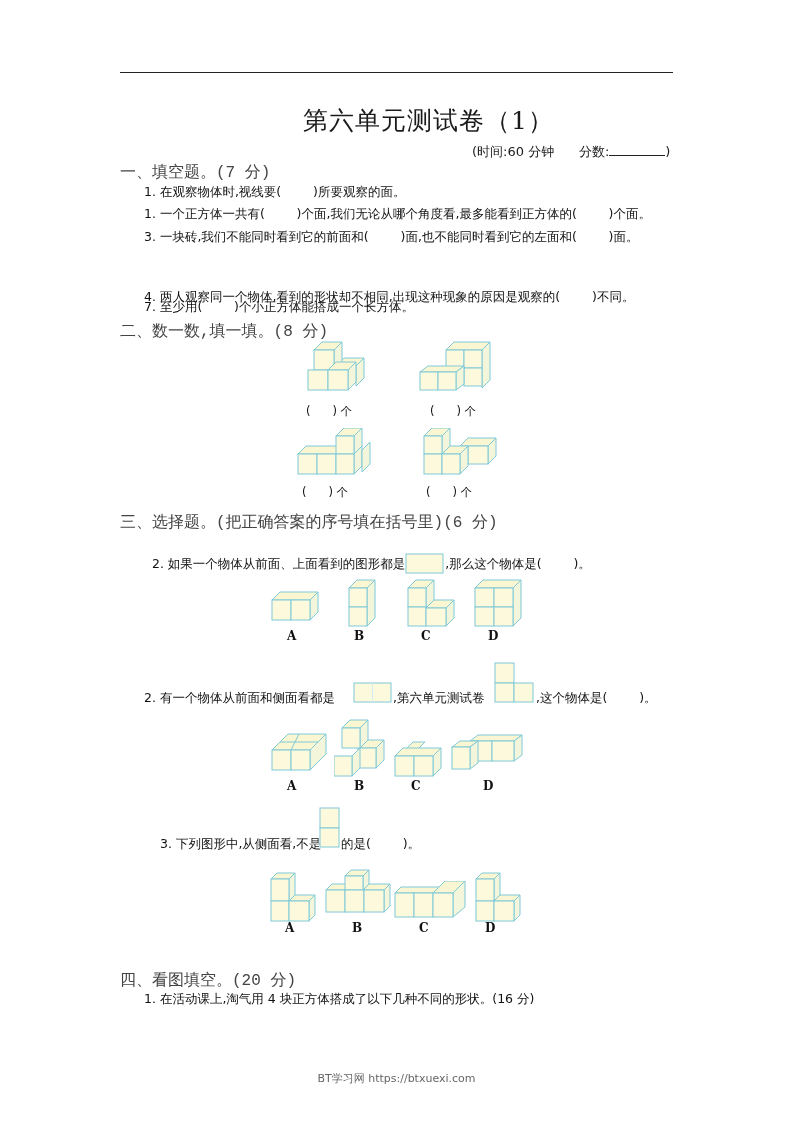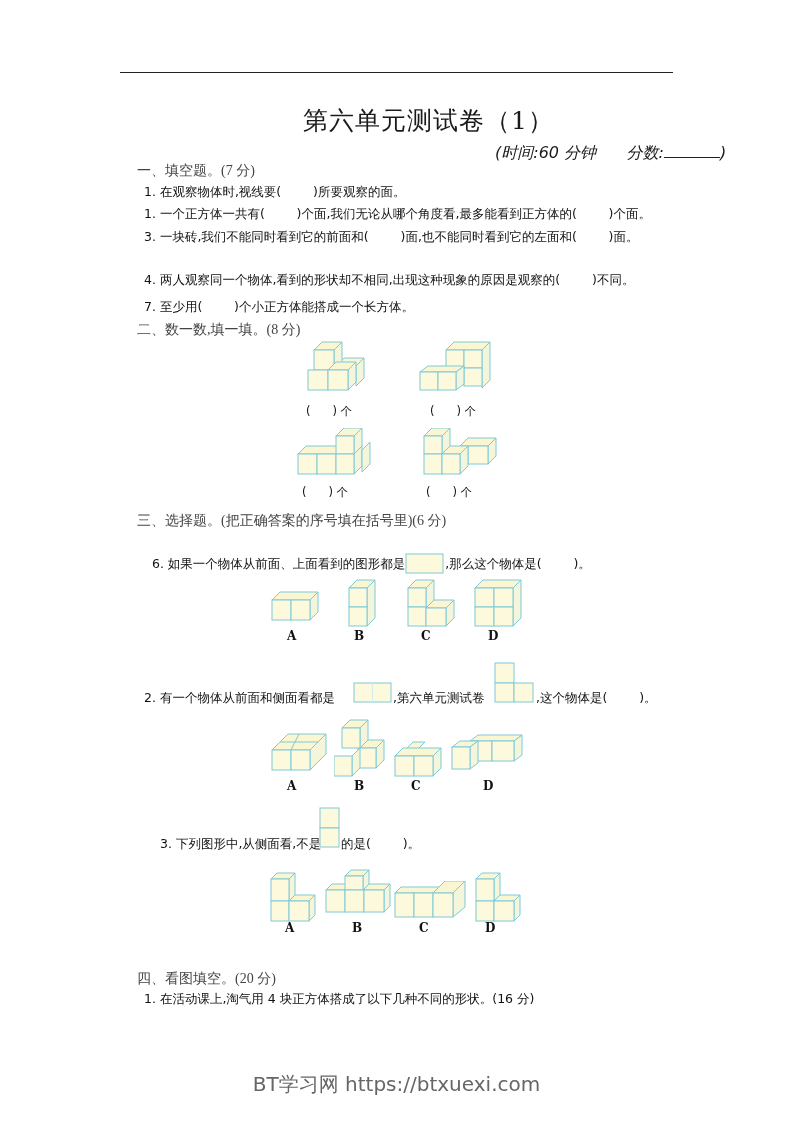--- a/index.html
+++ b/index.html
@@ -2,44 +2,44 @@
 <html><head>
 <meta charset="utf-8">
 <style>
   html, body { margin:0; padding:0; background:#ffffff; }
   body { width:793px; height:1122px; position:relative; overflow:hidden;
          font-family:"DejaVu Sans", "Liberation Sans", sans-serif; color:#1a1a1a; }
   .abs { position:absolute; }
   .topline { left:120px; top:72px; width:553px; height:1px; background:#222; }
   .title { left:0; width:793px; top:104px; text-align:center; font-family:"DejaVu Serif","Liberation Serif",serif;
            font-size:25px; letter-spacing:1px; color:#1a1a1a;padding-left:32px; }
-  .meta { left:495px; top:143px; font-size:16px; white-space:pre;font-style:italic; }
+  .meta { left:472px; top:143px; font-size:13px; white-space:pre; }
   .meta .blank { display:inline-block; width:56px; border-bottom:1px solid #222; height:12px; vertical-align:baseline; }
-  .sec { left:137px; font-family:Liberation Serif, serif; font-size:14px; color:#444; white-space:pre; }
+  .sec { left:120px; font-family:Liberation Mono, monospace; font-size:16px; color:#444; white-space:pre; }
   .q { left:120px; font-size:12.5px; white-space:pre; color:#111;margin-left:24px; }
   .label { font-family:"DejaVu Serif","Liberation Serif",serif; font-size:12px; font-weight:bold; color:#111; }
   .cnt { font-size:11.5px; white-space:pre; color:#111; }
-  .footer { left:0; width:793px; top:1071px; text-align:center; font-size:20px; color:#666; }
+  .footer { left:0; width:793px; top:1071px; text-align:center; font-size:11px; color:#666; }
   .inline-fig { display:inline-block; vertical-align:middle; }
   svg .f { fill:#fdf9dc; stroke:#7ec9d8; stroke-width:1; }
   svg .t { fill:#fbf6d2; stroke:#7ec9d8; stroke-width:1; }
   svg .s { fill:#f4f6dc; stroke:#7ec9d8; stroke-width:1; }
 </style>
 </head>
 <body>
 
 <div class="abs topline"></div>
 <div class="abs title">第六单元测试卷（1）</div>
 <div class="abs meta"><span>(时间:60 分钟      分数:</span><span class="blank"></span><span>)</span></div>
 
 <div class="abs sec" style="top:162px">一、填空题。(7 分)</div>
 <div class="abs q" style="top:184px">1. 在观察物体时,视线要(        )所要观察的面。</div>
 <div class="abs q" style="top:206px">1. 一个正方体一共有(        )个面,我们无论从哪个角度看,最多能看到正方体的(        )个面。</div>
 <div class="abs q" style="top:229px">3. 一块砖,我们不能同时看到它的前面和(        )面,也不能同时看到它的左面和(        )面。</div>
-<div class="abs q" style="top:272px">4. 两人观察同一个物体,看到的形状却不相同,出现这种现象的原因是观察的(        )不同。</div>
+<div class="abs q" style="top:289px">4. 两人观察同一个物体,看到的形状却不相同,出现这种现象的原因是观察的(        )不同。</div>
 <div class="abs q" style="top:299px">7. 至少用(        )个小正方体能搭成一个长方体。</div>
 
 <div class="abs sec" style="top:321px">二、数一数,填一填。(8 分)</div>
 
 <svg class="abs" style="left:300px;top:340px" width="70" height="62">
 
   <polygon class="t" points="36,26 56,26 64,18 44,18"></polygon>
     <polygon class="s" points="56,26 64,18 64,38 56,46"></polygon>
 
   <polygon class="t" points="14,10 34,10 42,2 22,2"></polygon>
@@ -89,21 +89,21 @@
   <polygon class="t" points="22,26 40,26 48,18 30,18"></polygon>
     <polygon class="s" points="40,26 48,18 48,38 40,46"></polygon>
   <rect class="f" x="4" y="26" width="18" height="20"></rect>
     <rect class="f" x="22" y="26" width="18" height="20"></rect>
 </svg>
 <div class="abs cnt" style="left:426px;top:485px">(      ) 个</div>
 
 <div class="abs sec" style="top:512px">三、选择题。(把正确答案的序号填在括号里)(6 分)</div>
 
 <div class="abs q" style="top:538px">
-  <span>6. 如果一个物体从前面、上面看到的图形都是</span><svg class="inline-fig" width="40" height="22">
+  <span>2. 如果一个物体从前面、上面看到的图形都是</span><svg class="inline-fig" width="40" height="22">
       <rect class="f" x="1" y="1" width="37" height="19"></rect>
     </svg><span>,那么这个物体是(        )。</span>
 </div>
 
 <svg class="abs" style="left:270px;top:578px" width="52" height="52">
   <polygon class="t" points="2,22 40,22 48,14 10,14"></polygon>
     <polygon class="s" points="40,22 48,14 48,34 40,42"></polygon>
   <rect class="f" x="2" y="22" width="19" height="20"></rect>
     <rect class="f" x="21" y="22" width="19" height="20"></rect>
 </svg>

